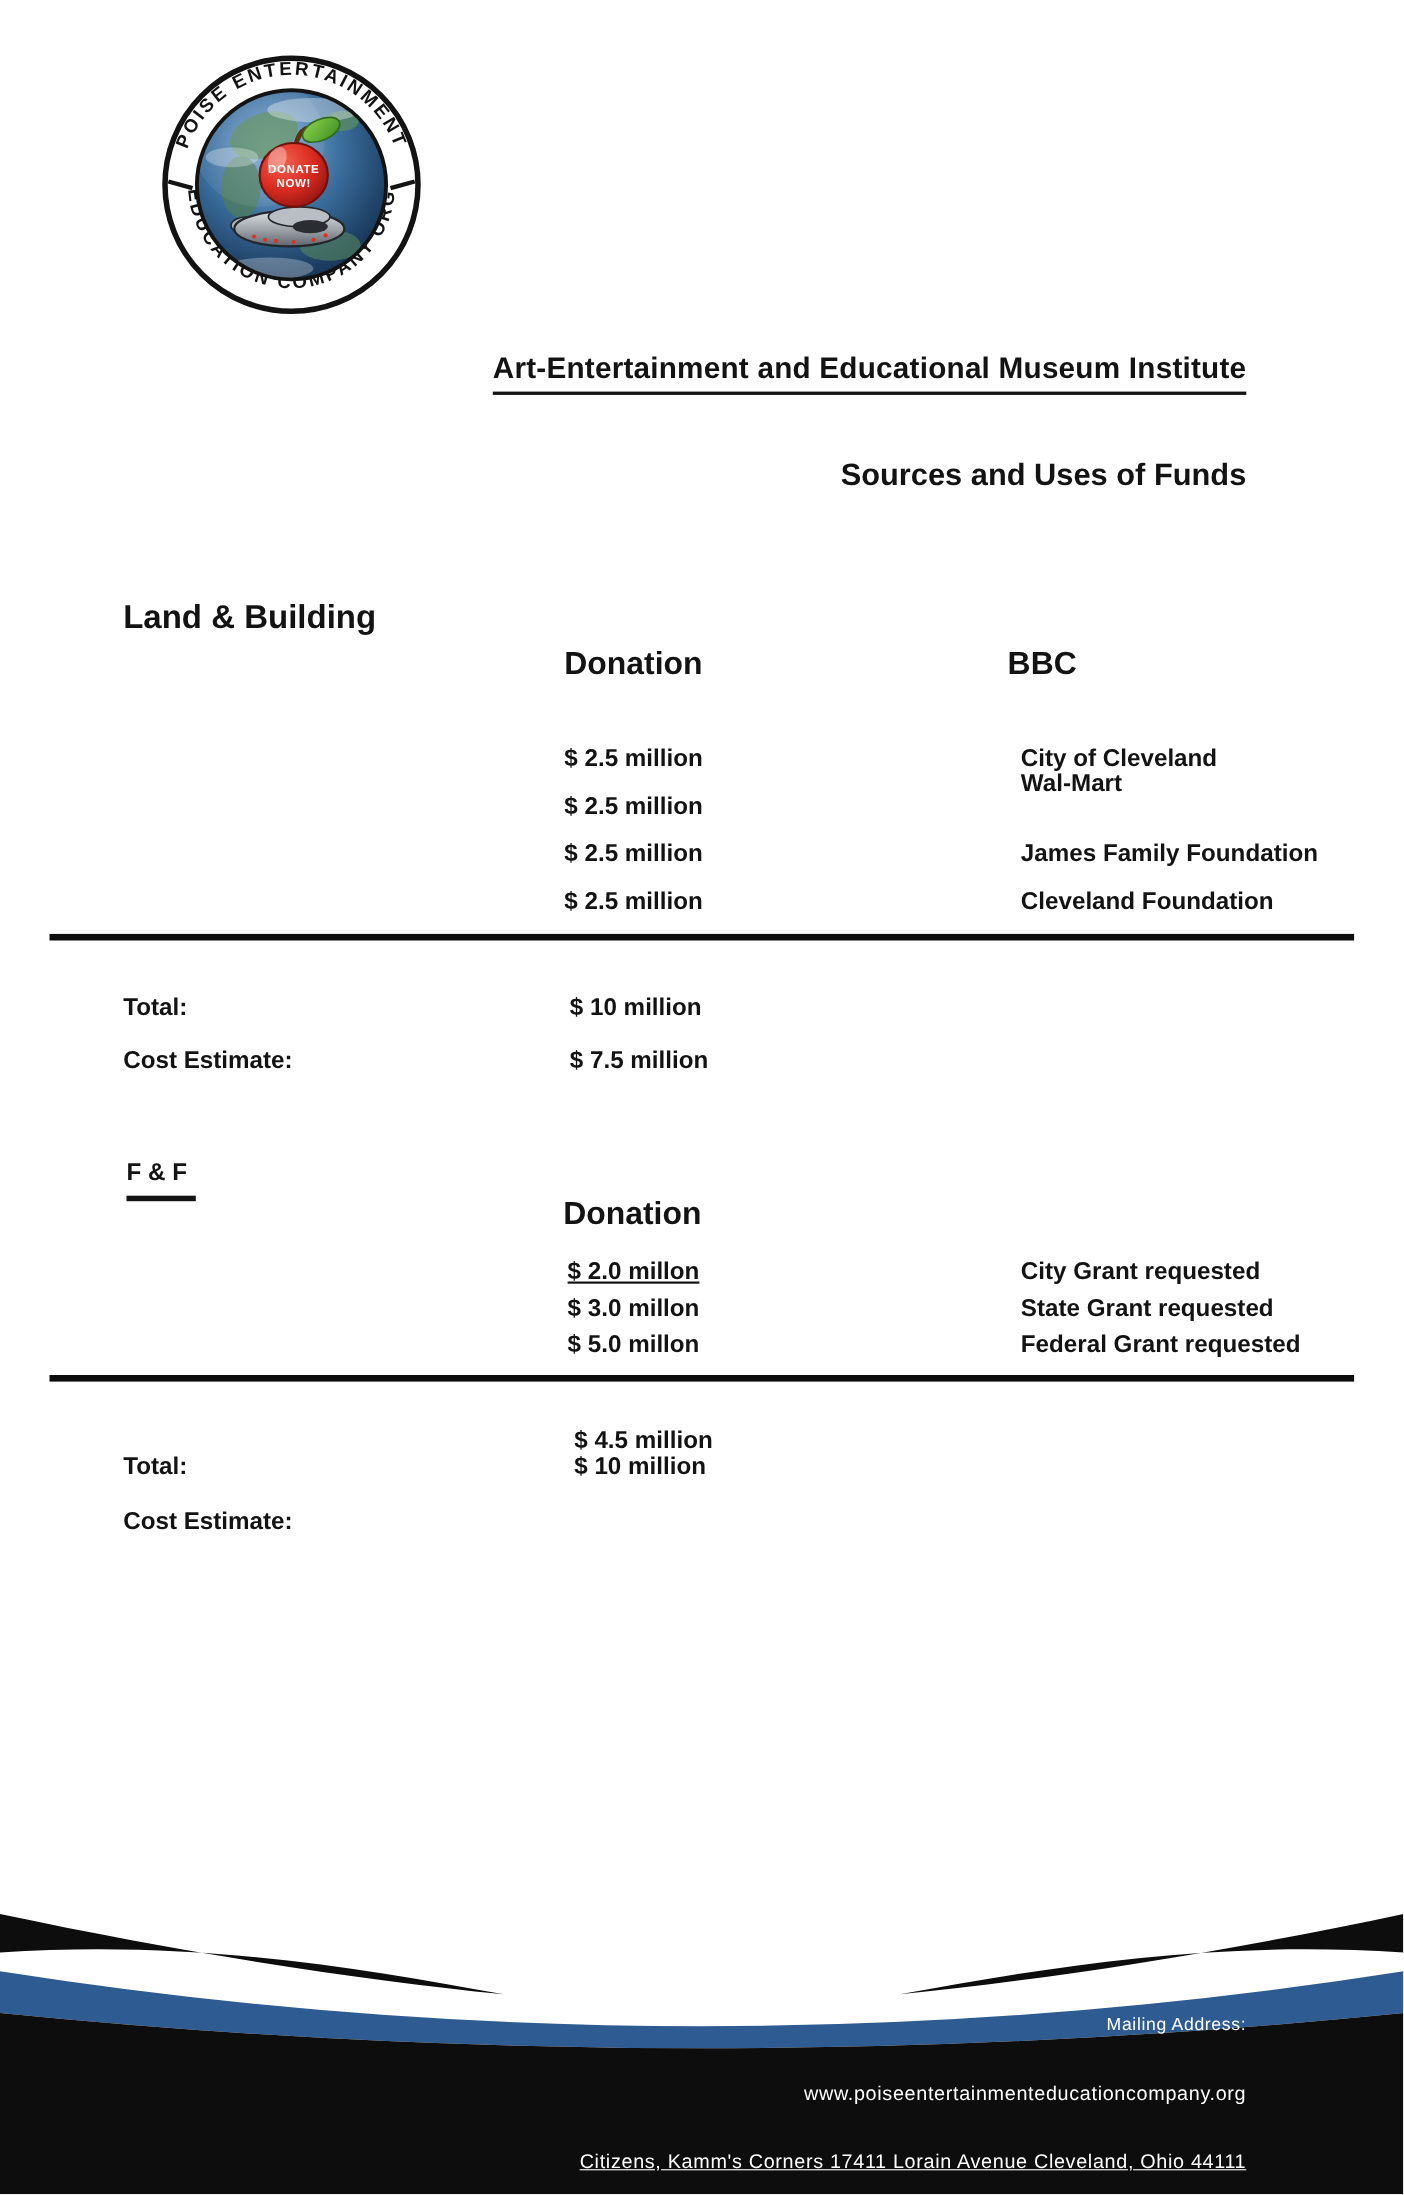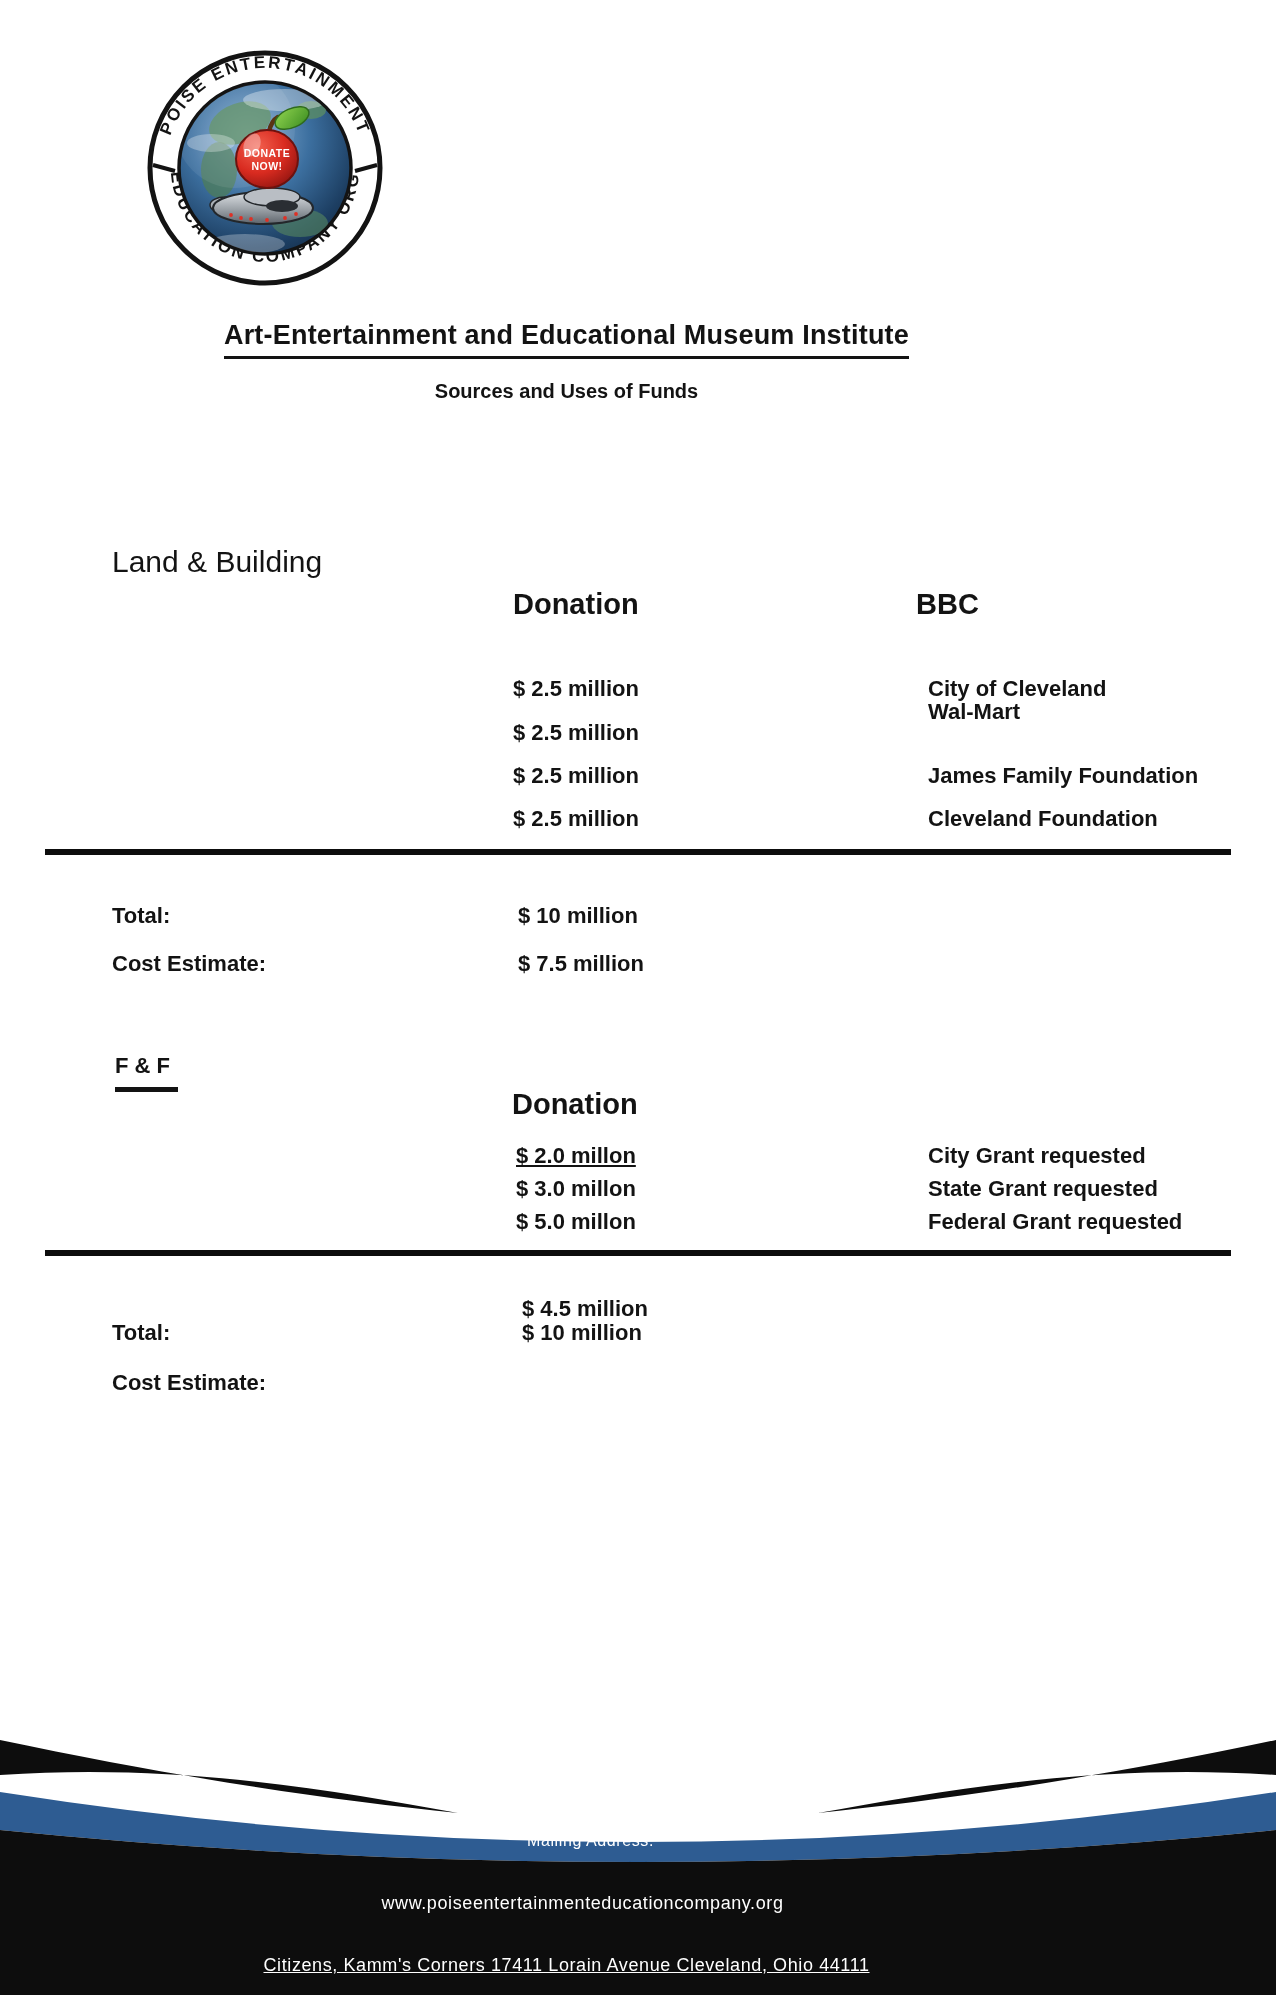--- a/index.html
+++ b/index.html
@@ -1,25 +1,25 @@
 <!DOCTYPE html>
 <html><head>
 <meta charset="utf-8">
 <style>
   * { margin:0; padding:0; box-sizing:border-box; }
   html,body { background:#ffffff; }
   body { font-family:"Liberation Sans", sans-serif; color:#131313; }
   .page { position:relative; width:1276px; height:1995px; background:#ffffff; overflow:hidden; }
   .abs { position:absolute; }
-  .center { left:0; width:1133px; text-align:center; }
+  .center { left:0; width:1133px; text-align:right; }
   .b { font-weight:bold; }
   .doc-title { top:320px; font-size:27px; letter-spacing:0.2px; }
   .doc-title span { display:inline-block; border-bottom:3px solid #131313; padding-bottom:5px; }
-  .doc-subtitle { top:380px; font-size:20px; }
-  .sec-heading { font-size:30px; font-weight:normal; }
+  .doc-subtitle { top:416px; font-size:28px; }
+  .sec-heading { font-size:30px; font-weight:bold; }
   .col-header { font-size:29px; font-weight:bold; }
   .row-txt { font-size:22px; font-weight:bold; white-space:nowrap; }
   .divider { left:45px; width:1186px; height:6px; background:#0d0d0d; }
   .ff-head { font-size:22px; font-weight:bold; border-bottom:5px solid #131313; padding:0 8px 8px 0; }
   .footer-txt { color:#ffffff; letter-spacing:0.6px; font-weight:300; }
 </style>
 </head>
 <body>
 
 <div class="page">

